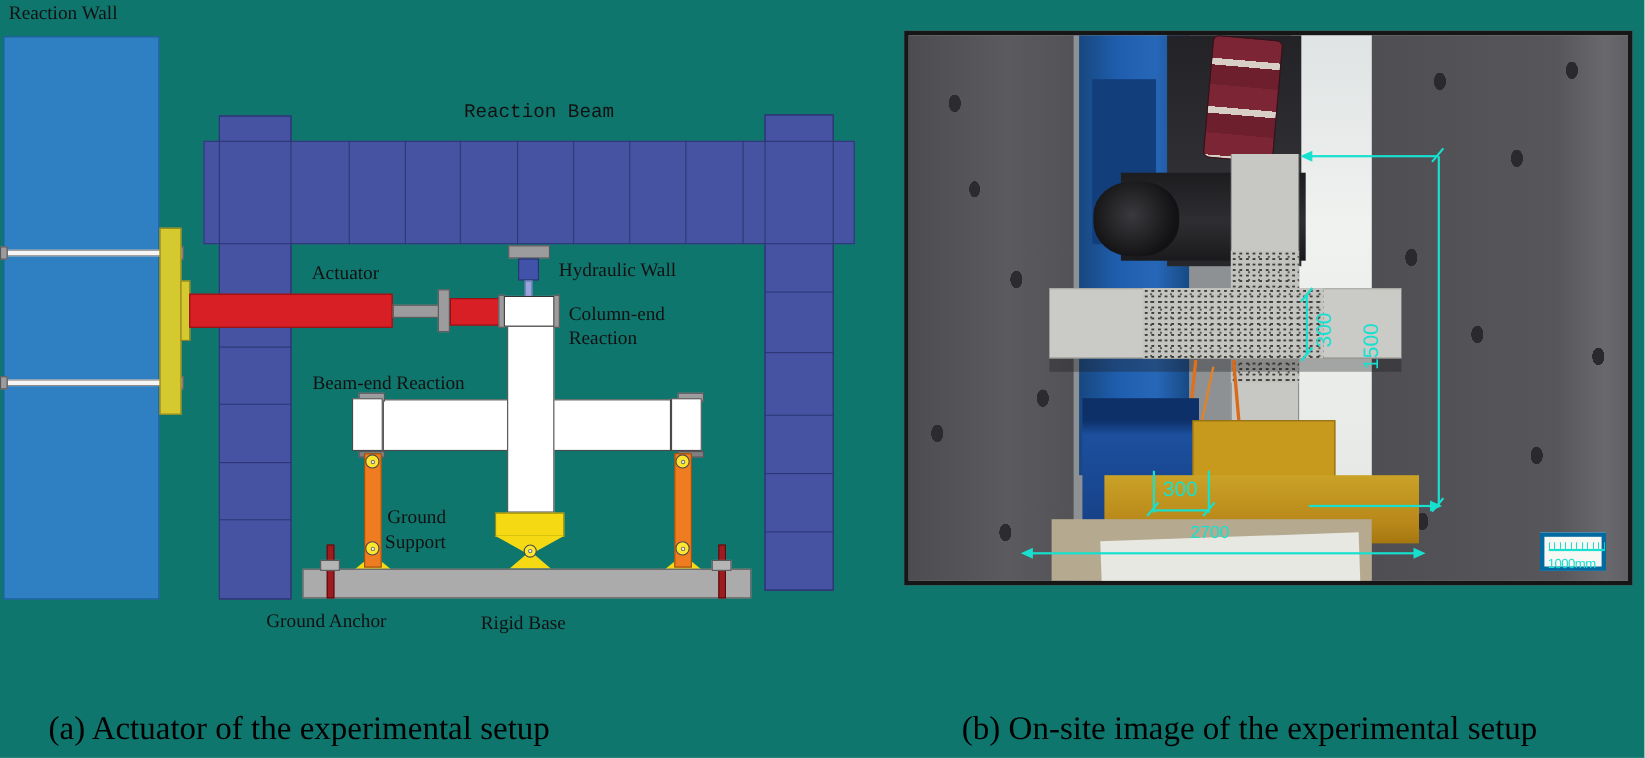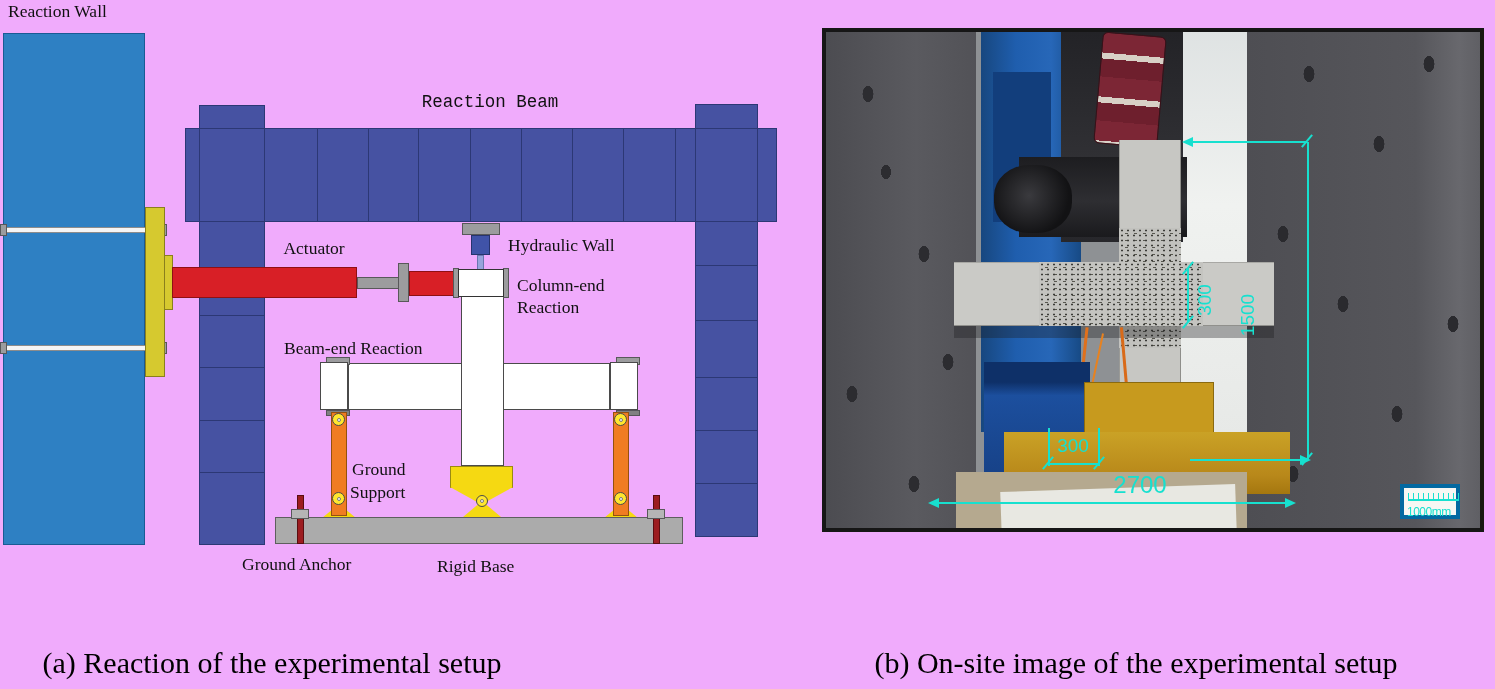--- a/index.html
+++ b/index.html
@@ -1,16 +1,16 @@
 <!DOCTYPE html>
 <html><head>
 <meta charset="utf-8">
 <style>
   html,body{margin:0;padding:0;background:#ffffff;}
-  #fig{position:relative;width:1495px;height:689px;background:#f0abfc;overflow:hidden;
+  #fig{position:relative;width:1495px;height:689px;background:#0f766e;overflow:hidden;
        font-family:"Liberation Serif","DejaVu Serif",serif;}
   .abs{position:absolute;box-sizing:border-box;}
   .lbl{position:absolute;font-size:17.5px;color:#111;white-space:nowrap;line-height:1.15;}
   .ctr{transform:translateX(-50%);}
   
   .frameblue{background:#4652a2;border:1px solid #2c3875;}
   .vline{width:1px;background:#2c3875;}
   .hline{height:1px;background:#2c3875;}
   .steel{background:#9c9c9e;border:1px solid #58585a;}
   .red{background:#d81f26;border:1px solid #8f1013;}
@@ -209,24 +209,24 @@
     <div class="cy" style="left:222px;top:396px;width:2px;height:38px;"></div>
     <div class="cy" style="left:272px;top:396px;width:2px;height:38px;"></div>
     <div class="cy" style="left:222px;top:431px;width:52px;height:2px;"></div>
     <div class="slash" style="left:214px;top:430px;"></div>
     <div class="slash" style="left:265px;top:430px;"></div>
     <div class="cylab" style="left:247px;top:414px;">300</div>
 
     <div class="cy" style="left:109px;top:470px;width:357px;height:2px;"></div>
     <div class="arrow left" style="left:102px;top:466px;"></div>
     <div class="arrow right" style="left:459px;top:466px;"></div>
-    <div class="cylab" style="left:274px;top:453px;font-size:24px;margin-left:40px;">2700</div>
+    <div class="cylab" style="left:274px;top:453px;font-size:16px;">2700</div>
 
     <div class="abs" style="left:574px;top:452px;width:60px;height:35px;background:#f7f7f3;border:4px solid #0369a1;">
       <div class="abs" style="left:4px;top:5px;width:51px;height:8px;border-bottom:2px solid #17e0cf;
                   background:repeating-linear-gradient(90deg,#17e0cf 0 1px,transparent 1px 5px);"></div>
       <div class="abs" style="left:3px;top:17px;color:#17e0cf;font-family:'Liberation Sans','DejaVu Sans',sans-serif;font-size:12px;letter-spacing:-0.5px;">1000mm</div>
     </div>
   </div>
 
-  <div class="caption" style="left:272px;">(a) Reaction of the experimental setup</div>
+  <div class="caption" style="left:272px;">(a) Actuator of the experimental setup</div>
   <div class="caption" style="left:1136px;text-align:center;">(b) On-site image of the experimental setup</div>
 </div>
 
 </body></html>

